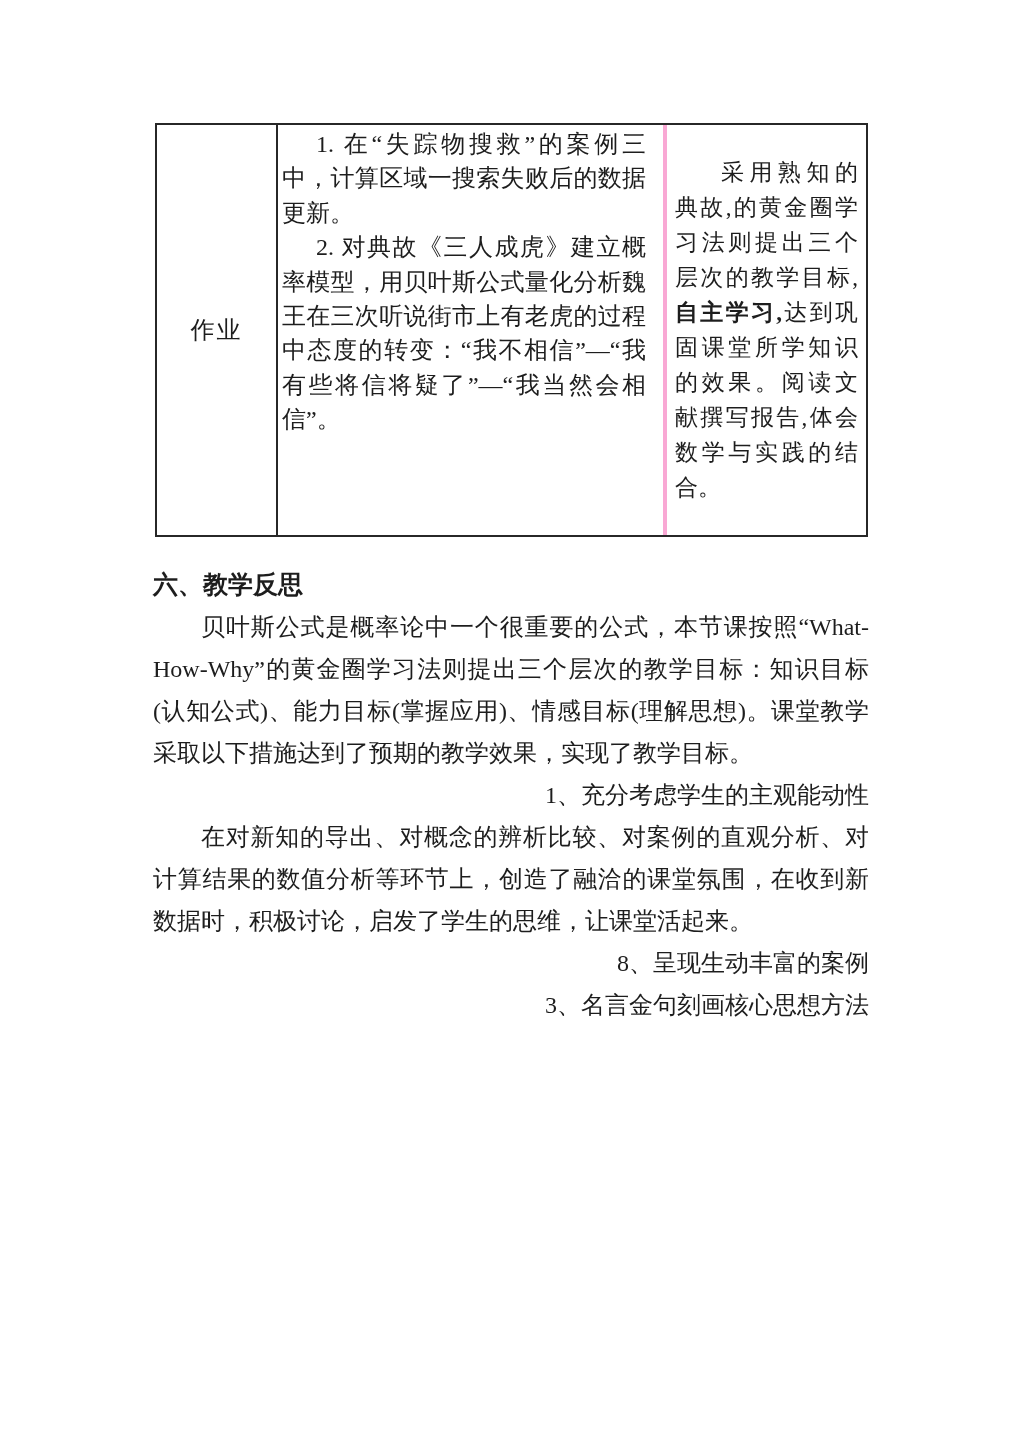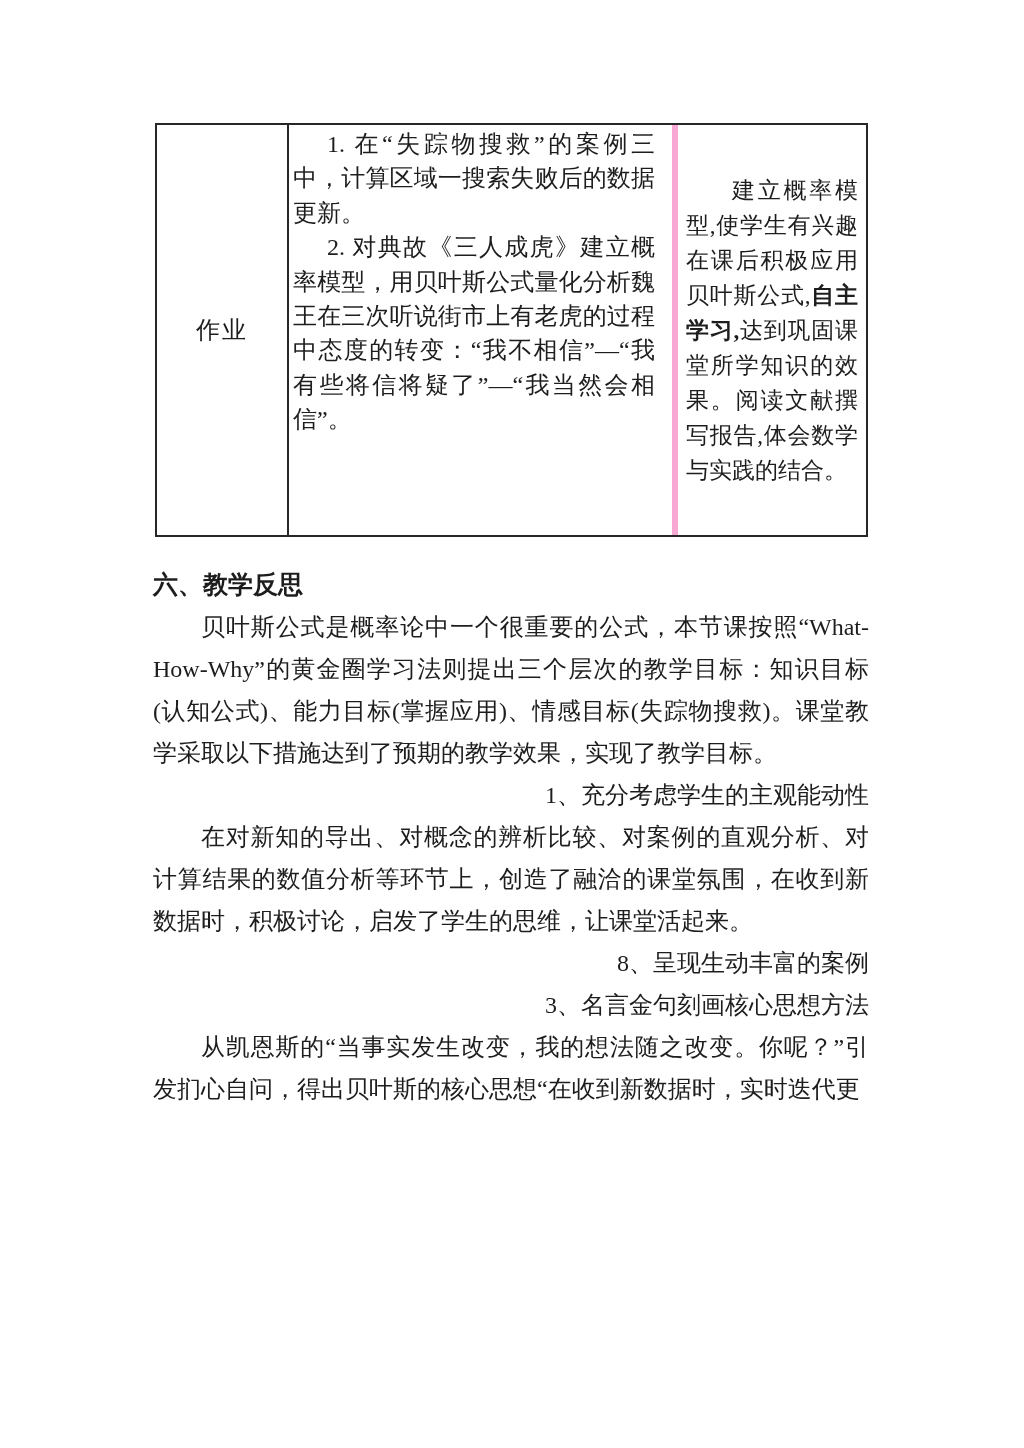--- a/index.html
+++ b/index.html
@@ -22,31 +22,31 @@
     position: absolute;
     left: 155px;
     top: 123px;
     width: 713px;
     height: 414px;
     border: 2px solid #272727;
     display: flex;
     background: #ffffff;
   }
   .cell-label {
-    width: 132px;
+    width: 121px;
     border-right: 2px solid #272727;
     display: flex;
     align-items: center;
     justify-content: center;
     font-size: 24px;
     letter-spacing: 2px;
   }
   .cell-tasks {
     width: 389px;
-    border-right: 6px solid #f9a8d4;
+    border-right: 4px solid #f9a8d4;
     padding: 2px 17px 0 4px;
     overflow: hidden;
   }
   .cell-tasks p {
     margin: 0;
     font-size: 24px;
     line-height: 34.4px;
     text-align: justify;
     text-indent: 34px;
   }
@@ -95,25 +95,24 @@
 
 <div class="tbl">
   <div class="cell-label">
     <span>作业</span>
   </div>
   <div class="cell-tasks">
     <p>1. 在“失踪物搜救”的案例三中，计算区域一搜索失败后的数据更新。</p>
     <p>2. 对典故《三人成虎》建立概率模型，用贝叶斯公式量化分析魏王在三次听说街市上有老虎的过程中态度的转变：“我不相信”—“我有些将信将疑了”—“我当然会相信”。</p>
   </div>
   <div class="cell-note">
-    <p><span>建立概率模型,使学生有兴趣在课后积极应用贝叶斯公式,</span><b>自主学习,</b><span>达到巩固课堂所学知识的效果。阅读文献撰写报告,体会数学与实践的结合。</span></p>
+    <p><span>采用熟知的典故,的黄金圈学习法则提出三个层次的教学目标,</span><b>自主学习,</b><span>达到巩固课堂所学知识的效果。阅读文献撰写报告,体会数学与实践的结合。</span></p>
   </div>
 </div>
 
 <div class="content">
   <h2>六、教学反思</h2>
-  <p class="para">贝叶斯公式是概率论中一个很重要的公式，本节课按照“What-How-Why”的黄金圈学习法则提出三个层次的教学目标：知识目标(认知公式)、能力目标(掌握应用)、情感目标(失踪物搜救)。课堂教学采取以下措施达到了预期的教学效果，实现了教学目标。</p>
+  <p class="para">贝叶斯公式是概率论中一个很重要的公式，本节课按照“What-How-Why”的黄金圈学习法则提出三个层次的教学目标：知识目标(认知公式)、能力目标(掌握应用)、情感目标(理解思想)。课堂教学采取以下措施达到了预期的教学效果，实现了教学目标。</p>
   <p class="sub">1、充分考虑学生的主观能动性</p>
   <p class="para">在对新知的导出、对概念的辨析比较、对案例的直观分析、对计算结果的数值分析等环节上，创造了融洽的课堂氛围，在收到新数据时，积极讨论，启发了学生的思维，让课堂活起来。</p>
   <p class="sub">8、呈现生动丰富的案例</p>
   <p class="sub">3、名言金句刻画核心思想方法</p>
-  <p class="para">从凯恩斯的“当事实发生改变，我的想法随之改变。你呢？”引发扪心自问，得出贝叶斯的核心思想“在收到新数据时，实时迭代更</p>
 </div>
 
 </body></html>

